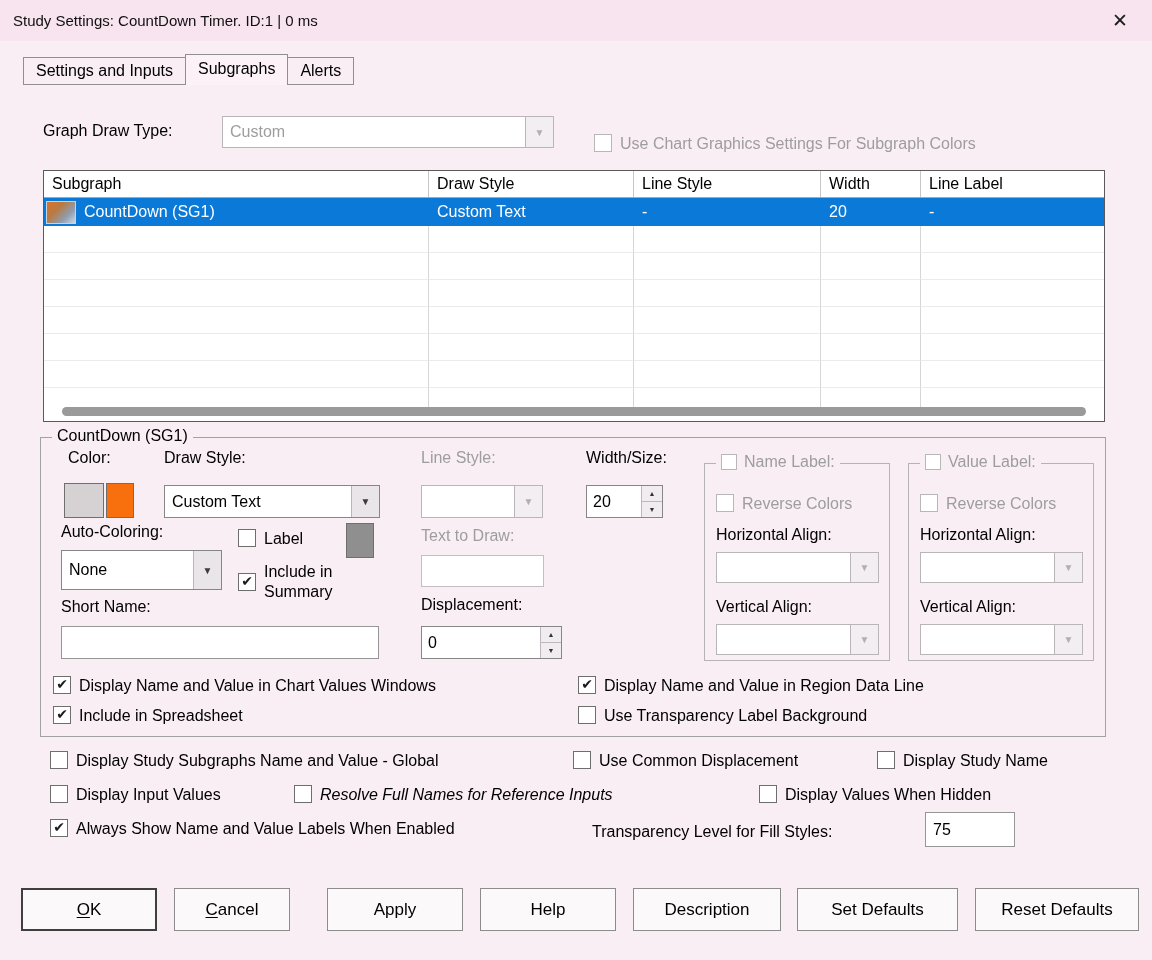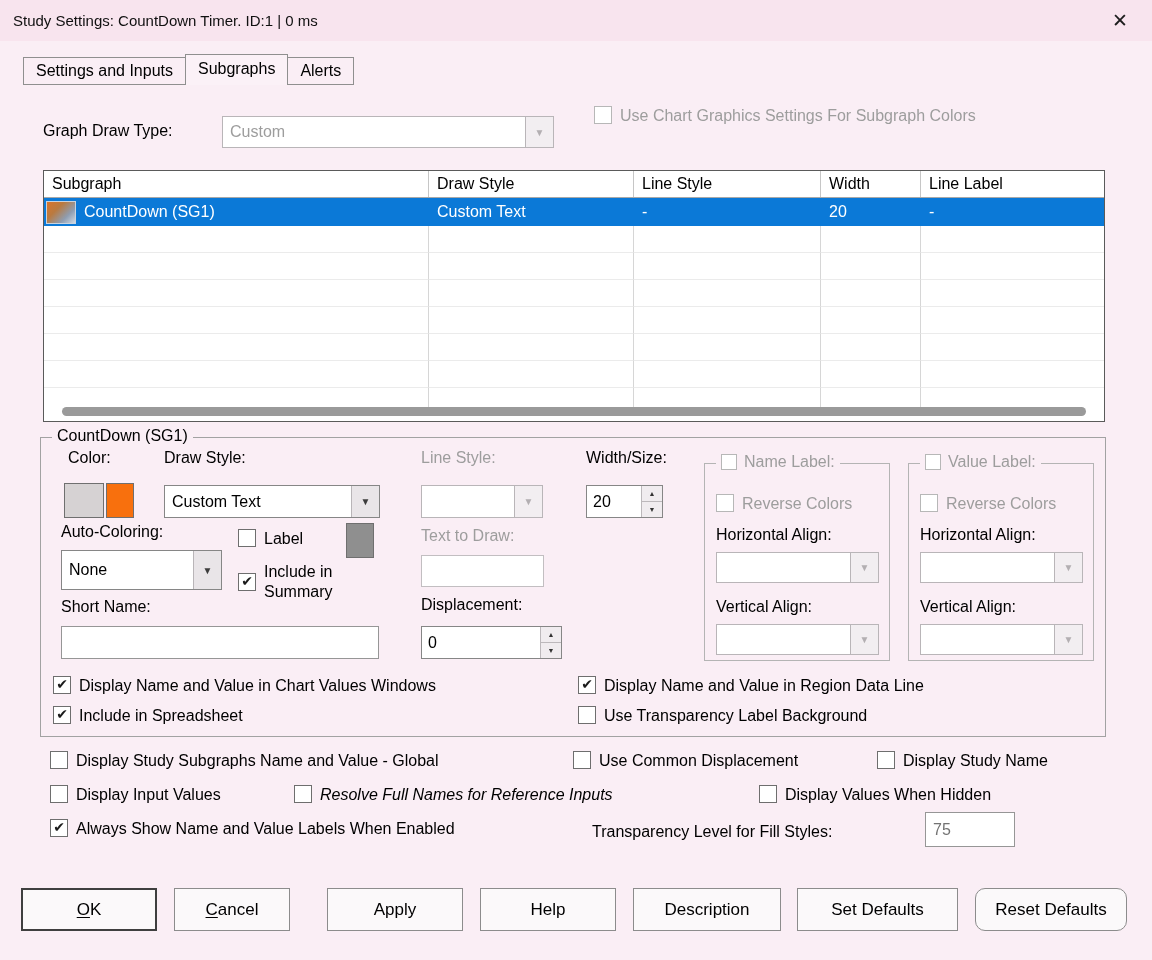--- a/index.html
+++ b/index.html
@@ -40,21 +40,21 @@
 
   .spin { position:absolute; background:#fff; border:1px solid #868686; display:flex; }
   .spin input { flex:1; min-width:0; border:none; outline:none; background:transparent;
                 font:16px "Liberation Sans", sans-serif; padding:0 6px; color:#000; }
   .spin .sbtns { width:21px; display:flex; flex-direction:column; border-left:1px solid #bcb8bb; }
   .spin .sb { flex:1; display:flex; align-items:center; justify-content:center;
               font-size:7px; color:#333; background:#f0ecef; cursor:pointer; }
   .spin .sb.up { border-bottom:1px solid #bcb8bb; }
 
   .tinput { position:absolute; background:#fff; border:1px solid #969696;
-            font:16px "Liberation Sans", sans-serif; padding:0 7px; color:#737373; }
+            font:16px "Liberation Sans", sans-serif; padding:0 7px; color:#000000; }
   .tinput.disabled { border-color:#c2bec1; }
 
   .swatch { position:absolute; border:1px solid #6f6f6f; }
 
   .group { position:absolute; border:1px solid #a2a2a2; }
   .gtitle { position:absolute; top:-11px; left:11px; background:#faeef5; padding:0 5px;
             font-size:16px; white-space:nowrap; }
   .gtitle.withcb { display:flex; align-items:center; gap:7px; }
   .gtitle.withcb .box { width:16px; height:16px; background:#fff; border:1px solid #b7b7b7; }
 
@@ -98,21 +98,21 @@
     <div class="tab">Settings and Inputs</div>
     <div class="tab active">Subgraphs</div>
     <div class="tab">Alerts</div>
   </div>
 
   <div class="lbl" style="left:43px; top:122px;">Graph Draw Type:</div>
   <div class="combo disabled" style="left:222px; top:116px; width:332px; height:32px;">
     <span class="val">Custom</span>
     <span class="dbtn">▼</span>
   </div>
-  <div class="cb disabled" style="left:585px; top:106px;padding-left:9px;">
+  <div class="cb disabled" style="left:585px; top:134px;padding-left:9px;">
     <span class="box"></span>
     <span>Use Chart Graphics Settings For Subgraph Colors</span>
   </div>
 
   <div class="sgtable">
     <div class="thead">
       <div class="hc">Subgraph</div>
       <div class="hc">Draw Style</div>
       <div class="hc">Line Style</div>
       <div class="hc">Width</div>
@@ -348,15 +348,15 @@
   <div class="btn default" style="left:21px; width:136px;">
     <span><span class="u">O</span><span>K</span></span>
   </div>
   <div class="btn" style="left:174px; width:116px;">
     <span><span class="u">C</span><span>ancel</span></span>
   </div>
   <div class="btn" style="left:327px; width:136px;">Apply</div>
   <div class="btn" style="left:480px; width:136px;">Help</div>
   <div class="btn" style="left:633px; width:148px;">Description</div>
   <div class="btn" style="left:797px; width:161px;">Set Defaults</div>
-  <div class="btn" style="left:975px; width:152px;border-radius:10px;">Reset Defaults</div>
+  <div class="btn" style="left:975px; width:164px;">Reset Defaults</div>
 
 </div>
 
 </body></html>

